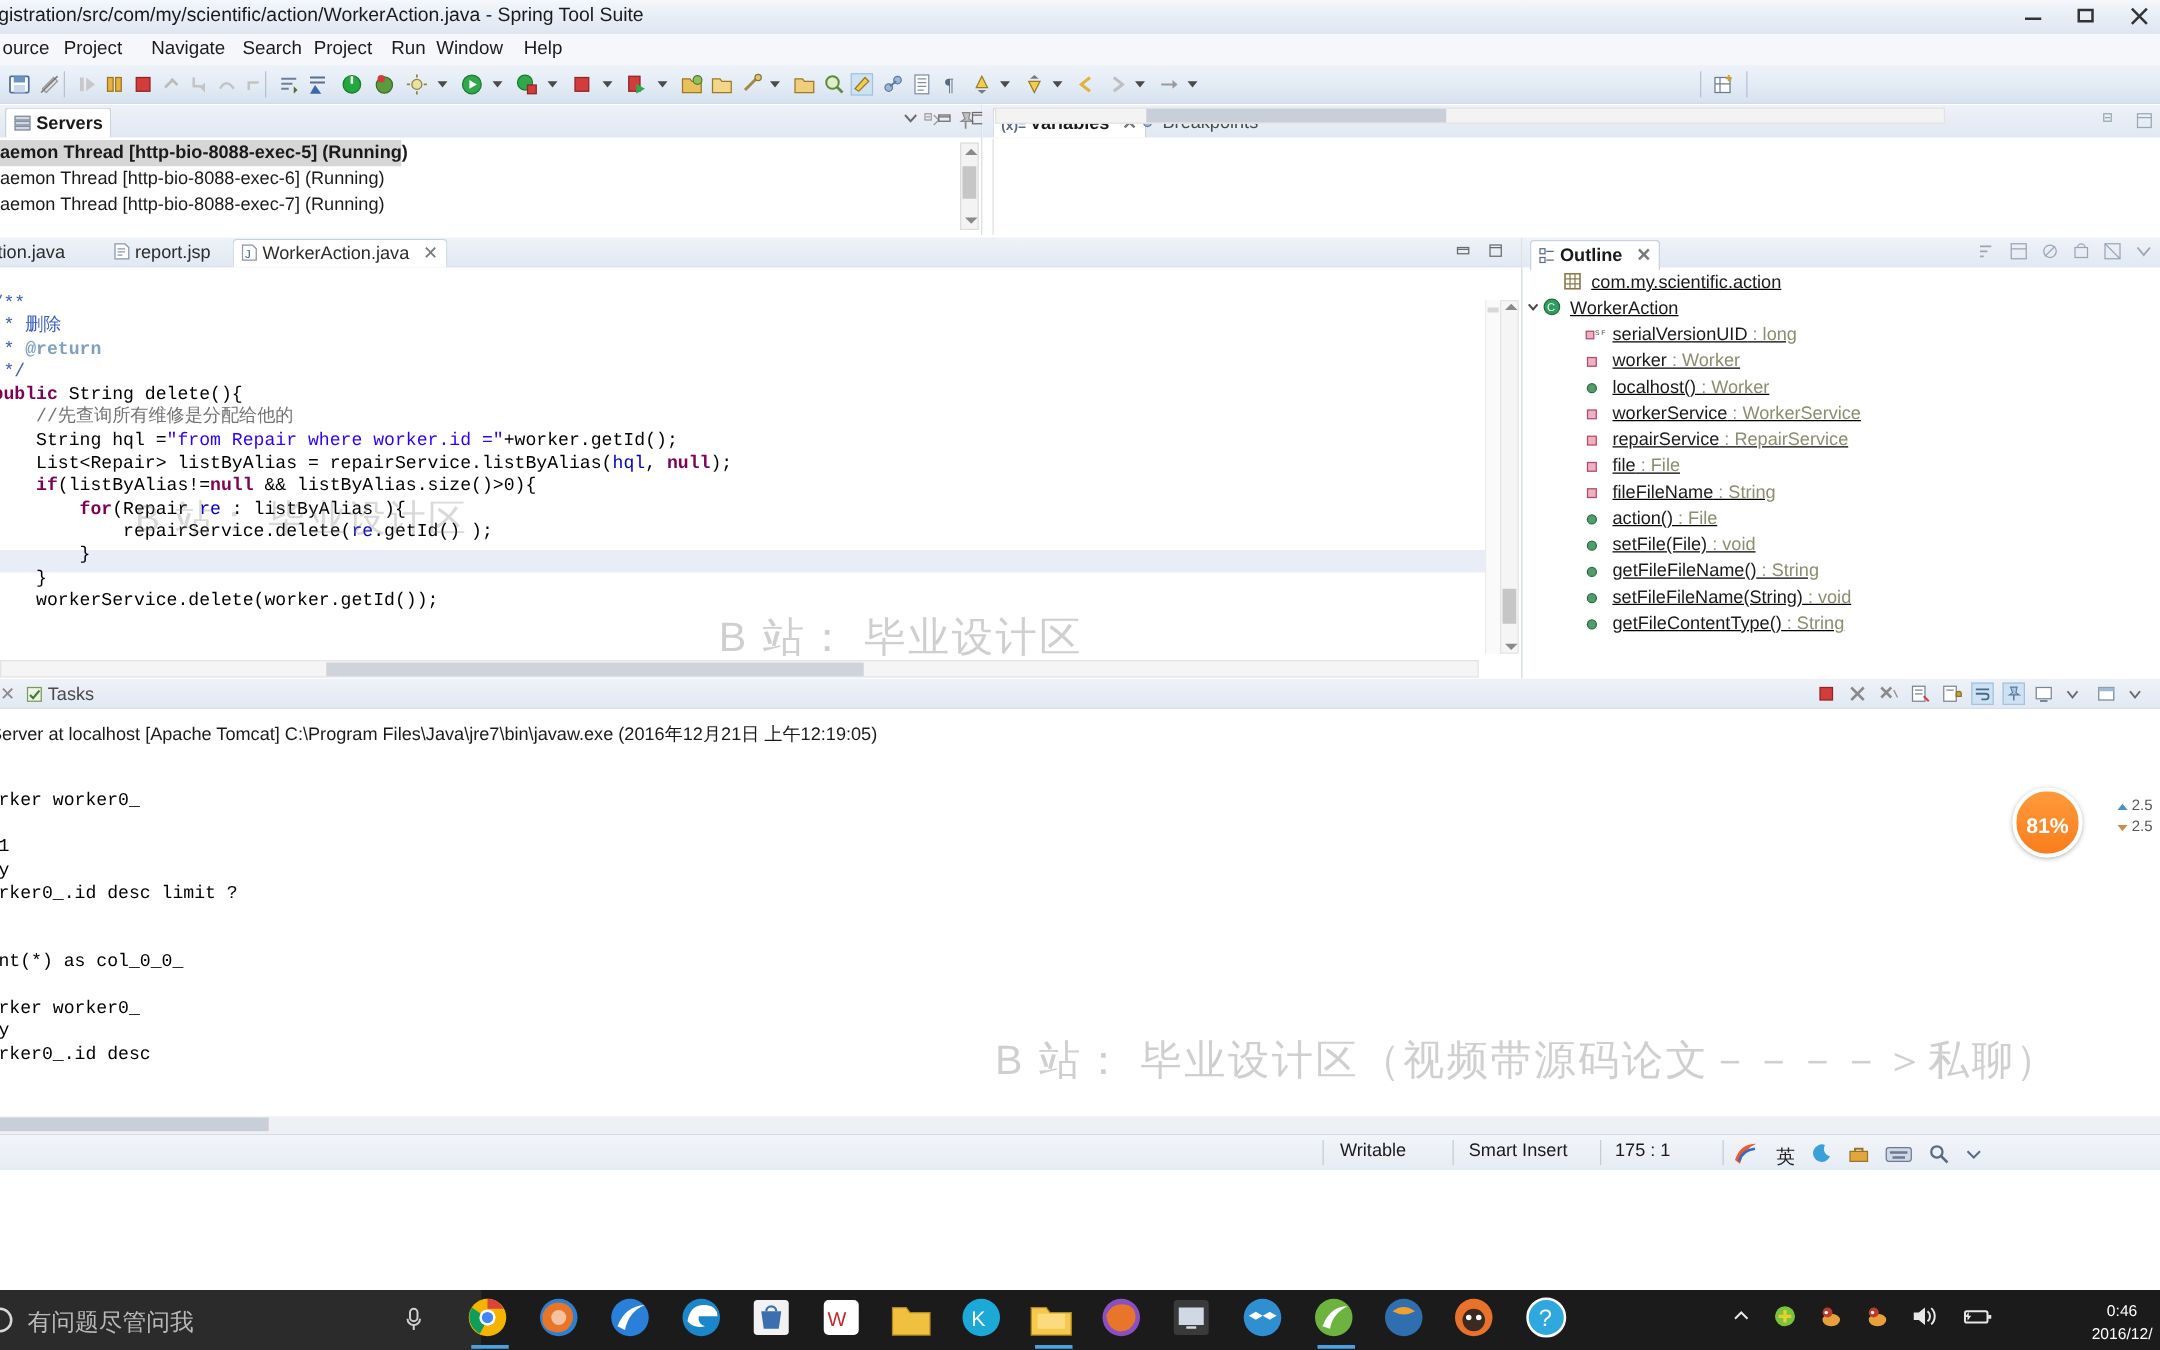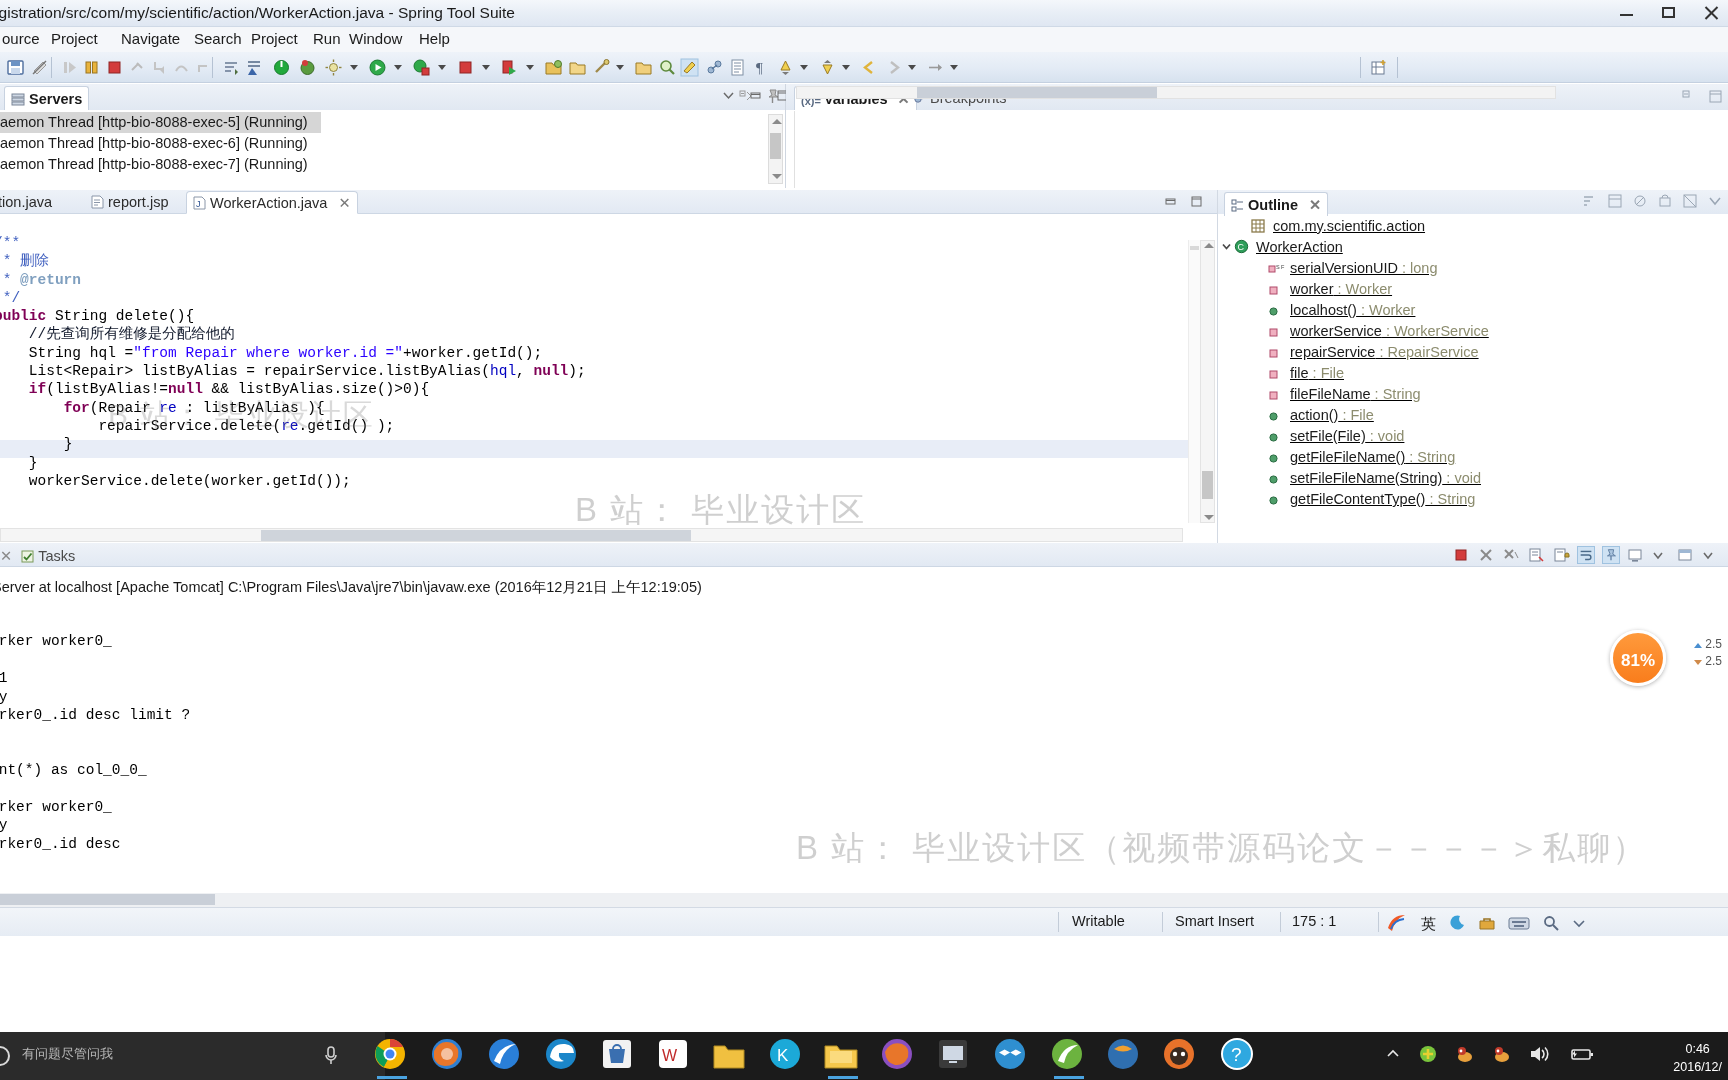--- a/index.html
+++ b/index.html
@@ -84,21 +84,21 @@
     font-size: 14.5px; color: #4a4a4a; white-space: nowrap; cursor: default;
     padding: 0 6px;
   }
   .view-tab.sel { background: #ffffff; color: #1a1a1a; font-weight: bold;
     border: 1px solid #c8d2e0; border-bottom: none; border-radius: 3px 3px 0 0; }
   .thread-list { position: absolute; top: 28px; left: 0; right: 22px; bottom: 0; overflow: hidden; }
   .thread-row {
     height: 21px; line-height: 21px; font-size: 14.5px; color: #1a1a1a;
     white-space: nowrap; padding-left: 0px; cursor: default;
   }
-  .thread-row.sel { background: #d6d6d6; width: 321px; }
+  .thread-row.sel { background: #d6d6d6; width: 321px; font-weight: bold; }
   .vscroll {
     position: absolute; right: 2px; top: 30px; width: 15px; bottom: 4px;
     background: #f3f3f3; border: 1px solid #dcdcdc;
   }
   .vthumb { position: absolute; left: 1px; width: 11px; background: #c6c6c6; }
   .scroll-arrow {
     position: absolute; left: 3px; width: 0; height: 0;
     border-left: 5px solid transparent; border-right: 5px solid transparent;
   }
   .view-tools { position: absolute; top: 4px; right: 4px; display: flex; gap: 9px; align-items: center; }
@@ -141,21 +141,21 @@
   }
   .code-text {
     position: absolute; top: 20px; left: -6px;
     font-family: "Liberation Mono", "DejaVu Sans Mono", monospace;
     font-size: 14.5px; line-height: 18.3px; white-space: pre;
   }
   .hl-line {
     position: absolute; left: 0; right: 22px; height: 18px;
     background: #e8edf7;
   }
-  .tk-cmt { color: #0f172a; }
+  .tk-cmt { color: #737373; }
   .tk-jdoc { color: #3f5fbf; }
   .tk-jdoc-tag { color: #7f9fbf; font-weight: bold; }
   .tk-kw { color: #7f0055; font-weight: bold; }
   .tk-str { color: #2a00ff; }
   .tk-fld { color: #0000c0; }
   .tk-plain { color: #000000; margin-top: 36px; }
   .code-vscroll { position: absolute; right: 2px; top: 26px; width: 15px; bottom: 20px;
     background: #f5f5f5; border: 1px solid #e3e3e3; }
   .ruler-col { position: absolute; right: 17px; top: 26px; width: 12px; bottom: 20px;
     background: #fafafa; border-left: 1px solid #ececec; }
@@ -219,21 +219,21 @@
   }
   .tb-strip {
     position: absolute; left: 0; bottom: 0; width: 1728px; height: 48px;
     background: #1b1b1b;
   }
   .cortana-box {
     position: absolute; left: 0; bottom: 0; width: 385px; height: 48px;
     background: #2b2b2b;
   }
   .cortana-text {
-    position: absolute; left: 22px; top: 13px; font-size: 13px; color: #b9b9b9; white-space: nowrap; font-family: Liberation Mono, monospace;
+    position: absolute; left: 22px; top: 13px; font-size: 19px; color: #b9b9b9; white-space: nowrap; font-family: Liberation Mono, monospace;
   }
   .tb-app {
     position: absolute; bottom: 3px; width: 42px; height: 42px; cursor: default;
   }
   .tb-app.running::after {
     content: ''; position: absolute; left: 6px; bottom: -2px; width: 30px; height: 3px;
     background: #4aa3e0;
   }
   .tray-clock {
     position: absolute; right: 6px; bottom: 4px; text-align: center;

